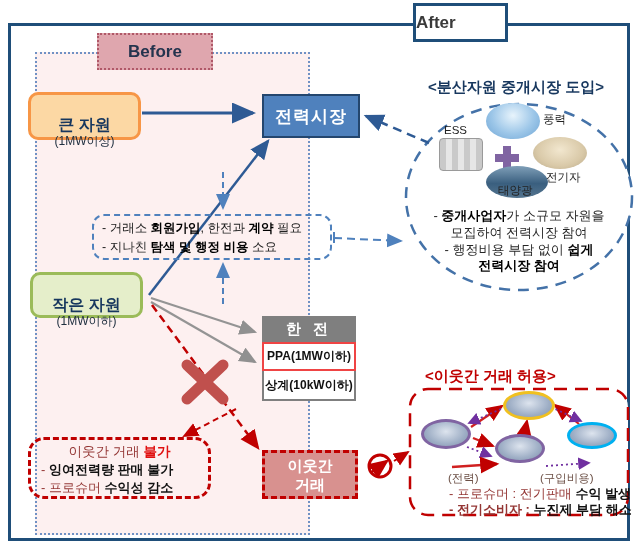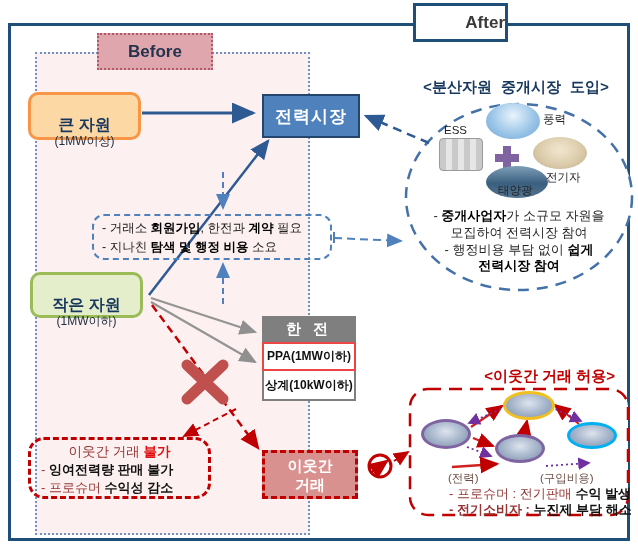--- a/index.html
+++ b/index.html
@@ -8,21 +8,21 @@
     font-family:"Liberation Sans","DejaVu Sans",sans-serif;
   }
   .abs{position:absolute;}
   
   #outer-frame{left:8px;top:23px;width:616px;height:512px;border:3px solid #1f4e79;z-index:0;}
   
   #before-region{left:35px;top:52px;width:275px;height:483px;background:#fdf0f0;border:2px dotted #7091c4;z-index:1;box-sizing:border-box;}
   #before-label{left:97px;top:33px;width:116px;height:37px;background:#dfa6ae;border:2px dotted #b05868;z-index:3;
     display:flex;align-items:center;justify-content:center;font-size:17px;font-weight:600;color:#24344e;box-sizing:border-box;}
   #after-label{left:413px;top:3px;width:95px;height:39px;background:#fff;border:3px solid #1f4e79;z-index:3;
-    display:flex;align-items:center;justify-content:flex-end;font-size:17px;font-weight:600;color:#3a3a3a;box-sizing:border-box;}
+    display:flex;align-items:center;justify-content:flex-start;font-size:17px;font-weight:600;color:#3a3a3a;box-sizing:border-box;}
   
   #connectors{left:0;top:0;width:638px;height:549px;z-index:2;}
   
   .res-box{z-index:3;border-radius:10px;box-sizing:border-box;text-align:center;padding-top:20px;}
   #large-resource{left:28px;top:92px;width:113px;height:48px;background:#fcd8a4;border:3px solid #f79646;}
   #small-resource{left:30px;top:272px;width:113px;height:46px;background:#e5eeca;border:3px solid #9bbb59;}
   .res-title{font-size:16px;font-weight:700;color:#17375e;line-height:19px;}
   .res-sub{font-size:12px;color:#203040;line-height:14px;}
   
   #power-market{left:262px;top:94px;width:98px;height:44px;background:#4f81bd;border:2px solid #24466e;z-index:3;
@@ -43,38 +43,38 @@
   #no-trade-note{left:28px;top:437px;width:183px;height:62px;border:3px dashed #c00000;border-radius:16px;z-index:3;
     box-sizing:border-box;padding-top:3px;font-size:13px;line-height:18px;white-space:nowrap;}
   #no-trade-title{text-align:center;color:#943634;font-size:13.5px;}
   #no-trade-title b{color:#e01010;}
   .no-trade-line{padding-left:10px;color:#943634;}
   .no-trade-line b{color:#111;}
   
   #neighbor-trade{left:262px;top:450px;width:96px;height:49px;background:#d8918f;border:3px dashed #c00000;z-index:3;
     display:flex;flex-direction:column;align-items:center;justify-content:center;color:#fff;font-size:15px;font-weight:700;line-height:19px;box-sizing:border-box;}
   
-  #broker-title{left:398px;top:78px;width:236px;z-index:3;text-align:center;font-size:15px;font-weight:700;color:#17375e;font-family:Liberation Mono, monospace;}
+  #broker-title{left:398px;top:78px;width:236px;z-index:3;text-align:center;font-size:15px;font-weight:700;color:#17375e;}
   .circle-label{z-index:4;font-size:11.5px;color:#222;}
   .img{z-index:3;box-sizing:border-box;}
   #wind-image{left:486px;top:103px;width:54px;height:36px;border-radius:50%;
     background:radial-gradient(ellipse at 50% 35%,#e8f4fc 0%,#9cc6e8 55%,#6da4d4 100%);}
   #ess-image{left:439px;top:138px;width:44px;height:33px;border-radius:4px;
     background:repeating-linear-gradient(90deg,#c9c9c9 0 6px,#e6e6e6 6px 12px);border:1px solid #9a9a9a;}
   #ev-image{left:533px;top:137px;width:54px;height:32px;border-radius:50%;
     background:radial-gradient(ellipse at 50% 40%,#f2e7cf 0%,#d9c9a8 60%,#b8a888 100%);}
   #solar-image{left:486px;top:166px;width:62px;height:32px;border-radius:50%;
     background:linear-gradient(180deg,#7f9fb8 0%,#3a5f7f 55%,#55758f 100%);}
   #plus-icon{left:495px;top:146px;width:24px;height:24px;}
   #plus-icon::before{content:"";position:absolute;left:8px;top:0;width:8px;height:24px;background:#8064a2;}
   #plus-icon::after{content:"";position:absolute;left:0;top:8px;width:24px;height:8px;background:#8064a2;}
   .broker-text{z-index:3;width:240px;left:399px;text-align:center;font-size:13px;color:#262626;white-space:nowrap;}
   .broker-text b{color:#000;}
   
-  #allow-title{left:425px;top:367px;width:190px;z-index:3;text-align:right;font-size:15px;font-weight:700;color:#c00000;}
+  #allow-title{left:425px;top:367px;width:190px;z-index:3;text-align:left;font-size:15px;font-weight:700;color:#c00000;}
   .bldg{z-index:3;border-radius:50%;box-sizing:border-box;background:radial-gradient(ellipse at 50% 40%,#dde4ee 0%,#9fafc6 60%,#7e90ab 100%);}
   #bldg-top{left:503px;top:391px;width:52px;height:29px;border:3px solid #f0c020;}
   #bldg-left{left:421px;top:419px;width:50px;height:30px;border:3px solid #8064a2;}
   #bldg-mid{left:495px;top:434px;width:50px;height:29px;border:3px solid #8064a2;}
   #bldg-right{left:567px;top:422px;width:50px;height:27px;border:3px solid #00b0f0;}
   .legend-label{z-index:3;font-size:11.5px;color:#6b4f45;}
   .allow-text{z-index:3;left:413px;width:222px;font-size:13px;color:#943634;white-space:nowrap;margin-left:36px;}
   .allow-text b{color:#111;}
 </style>
 </head>

